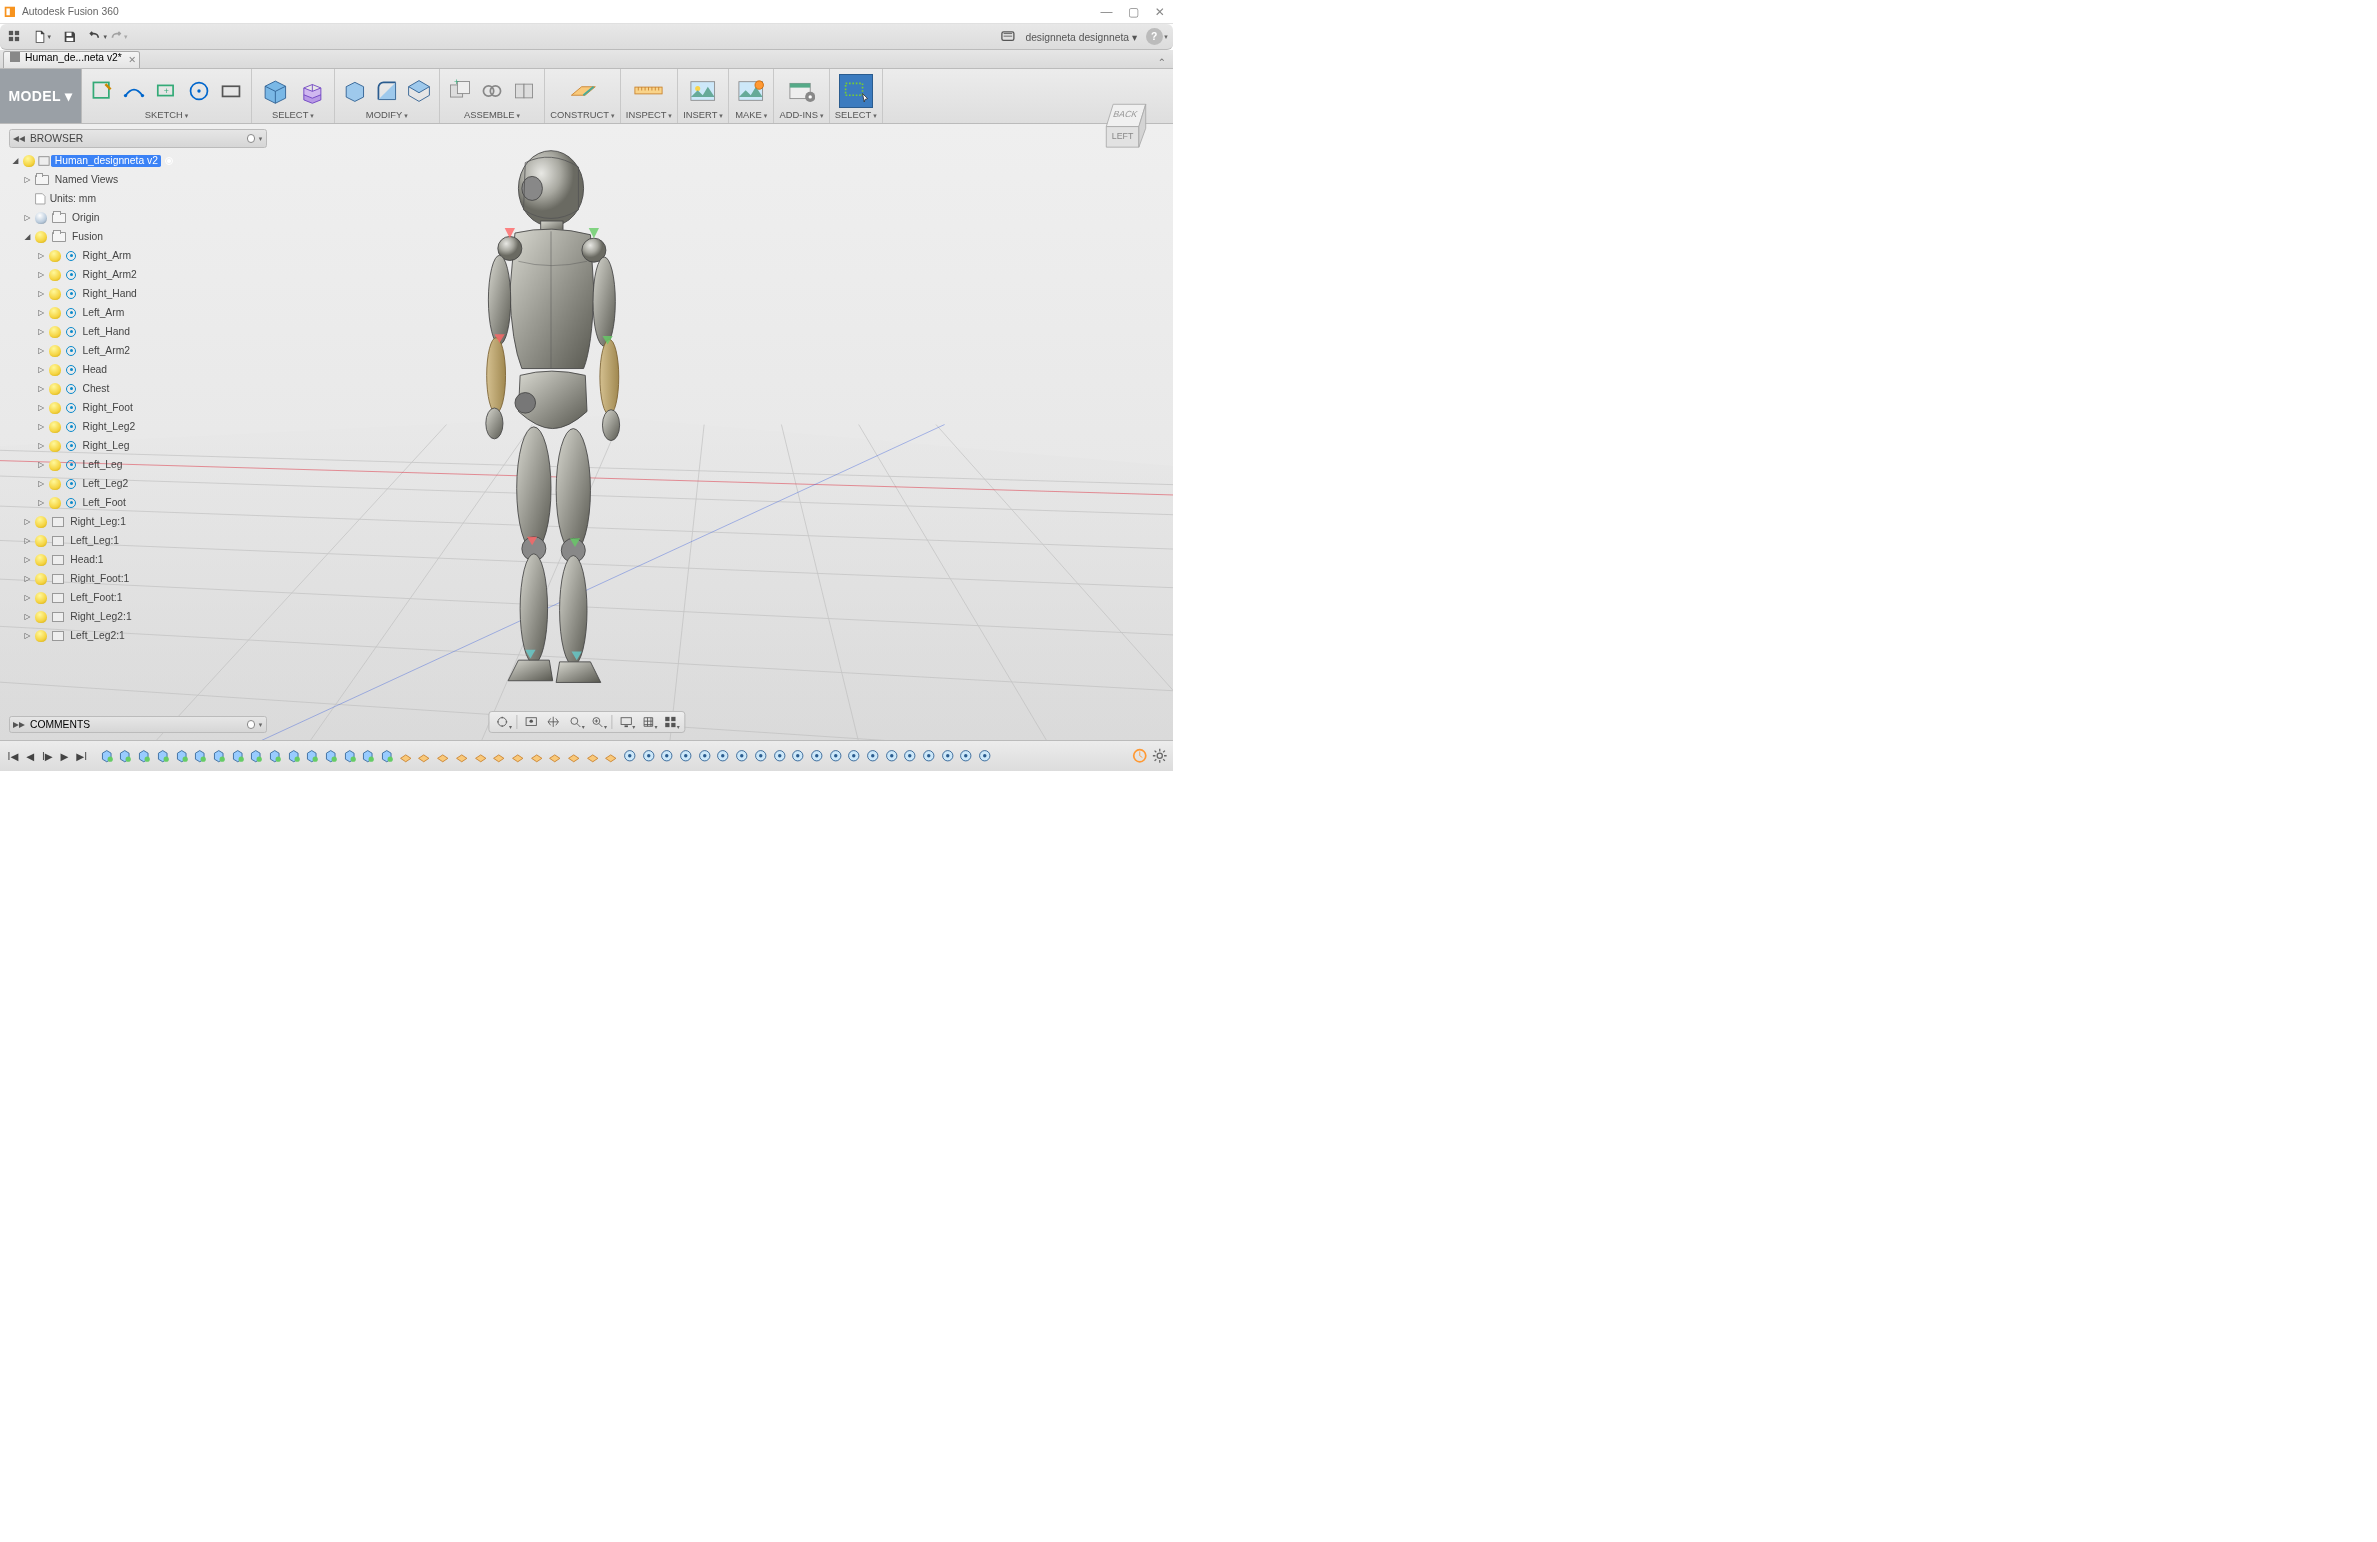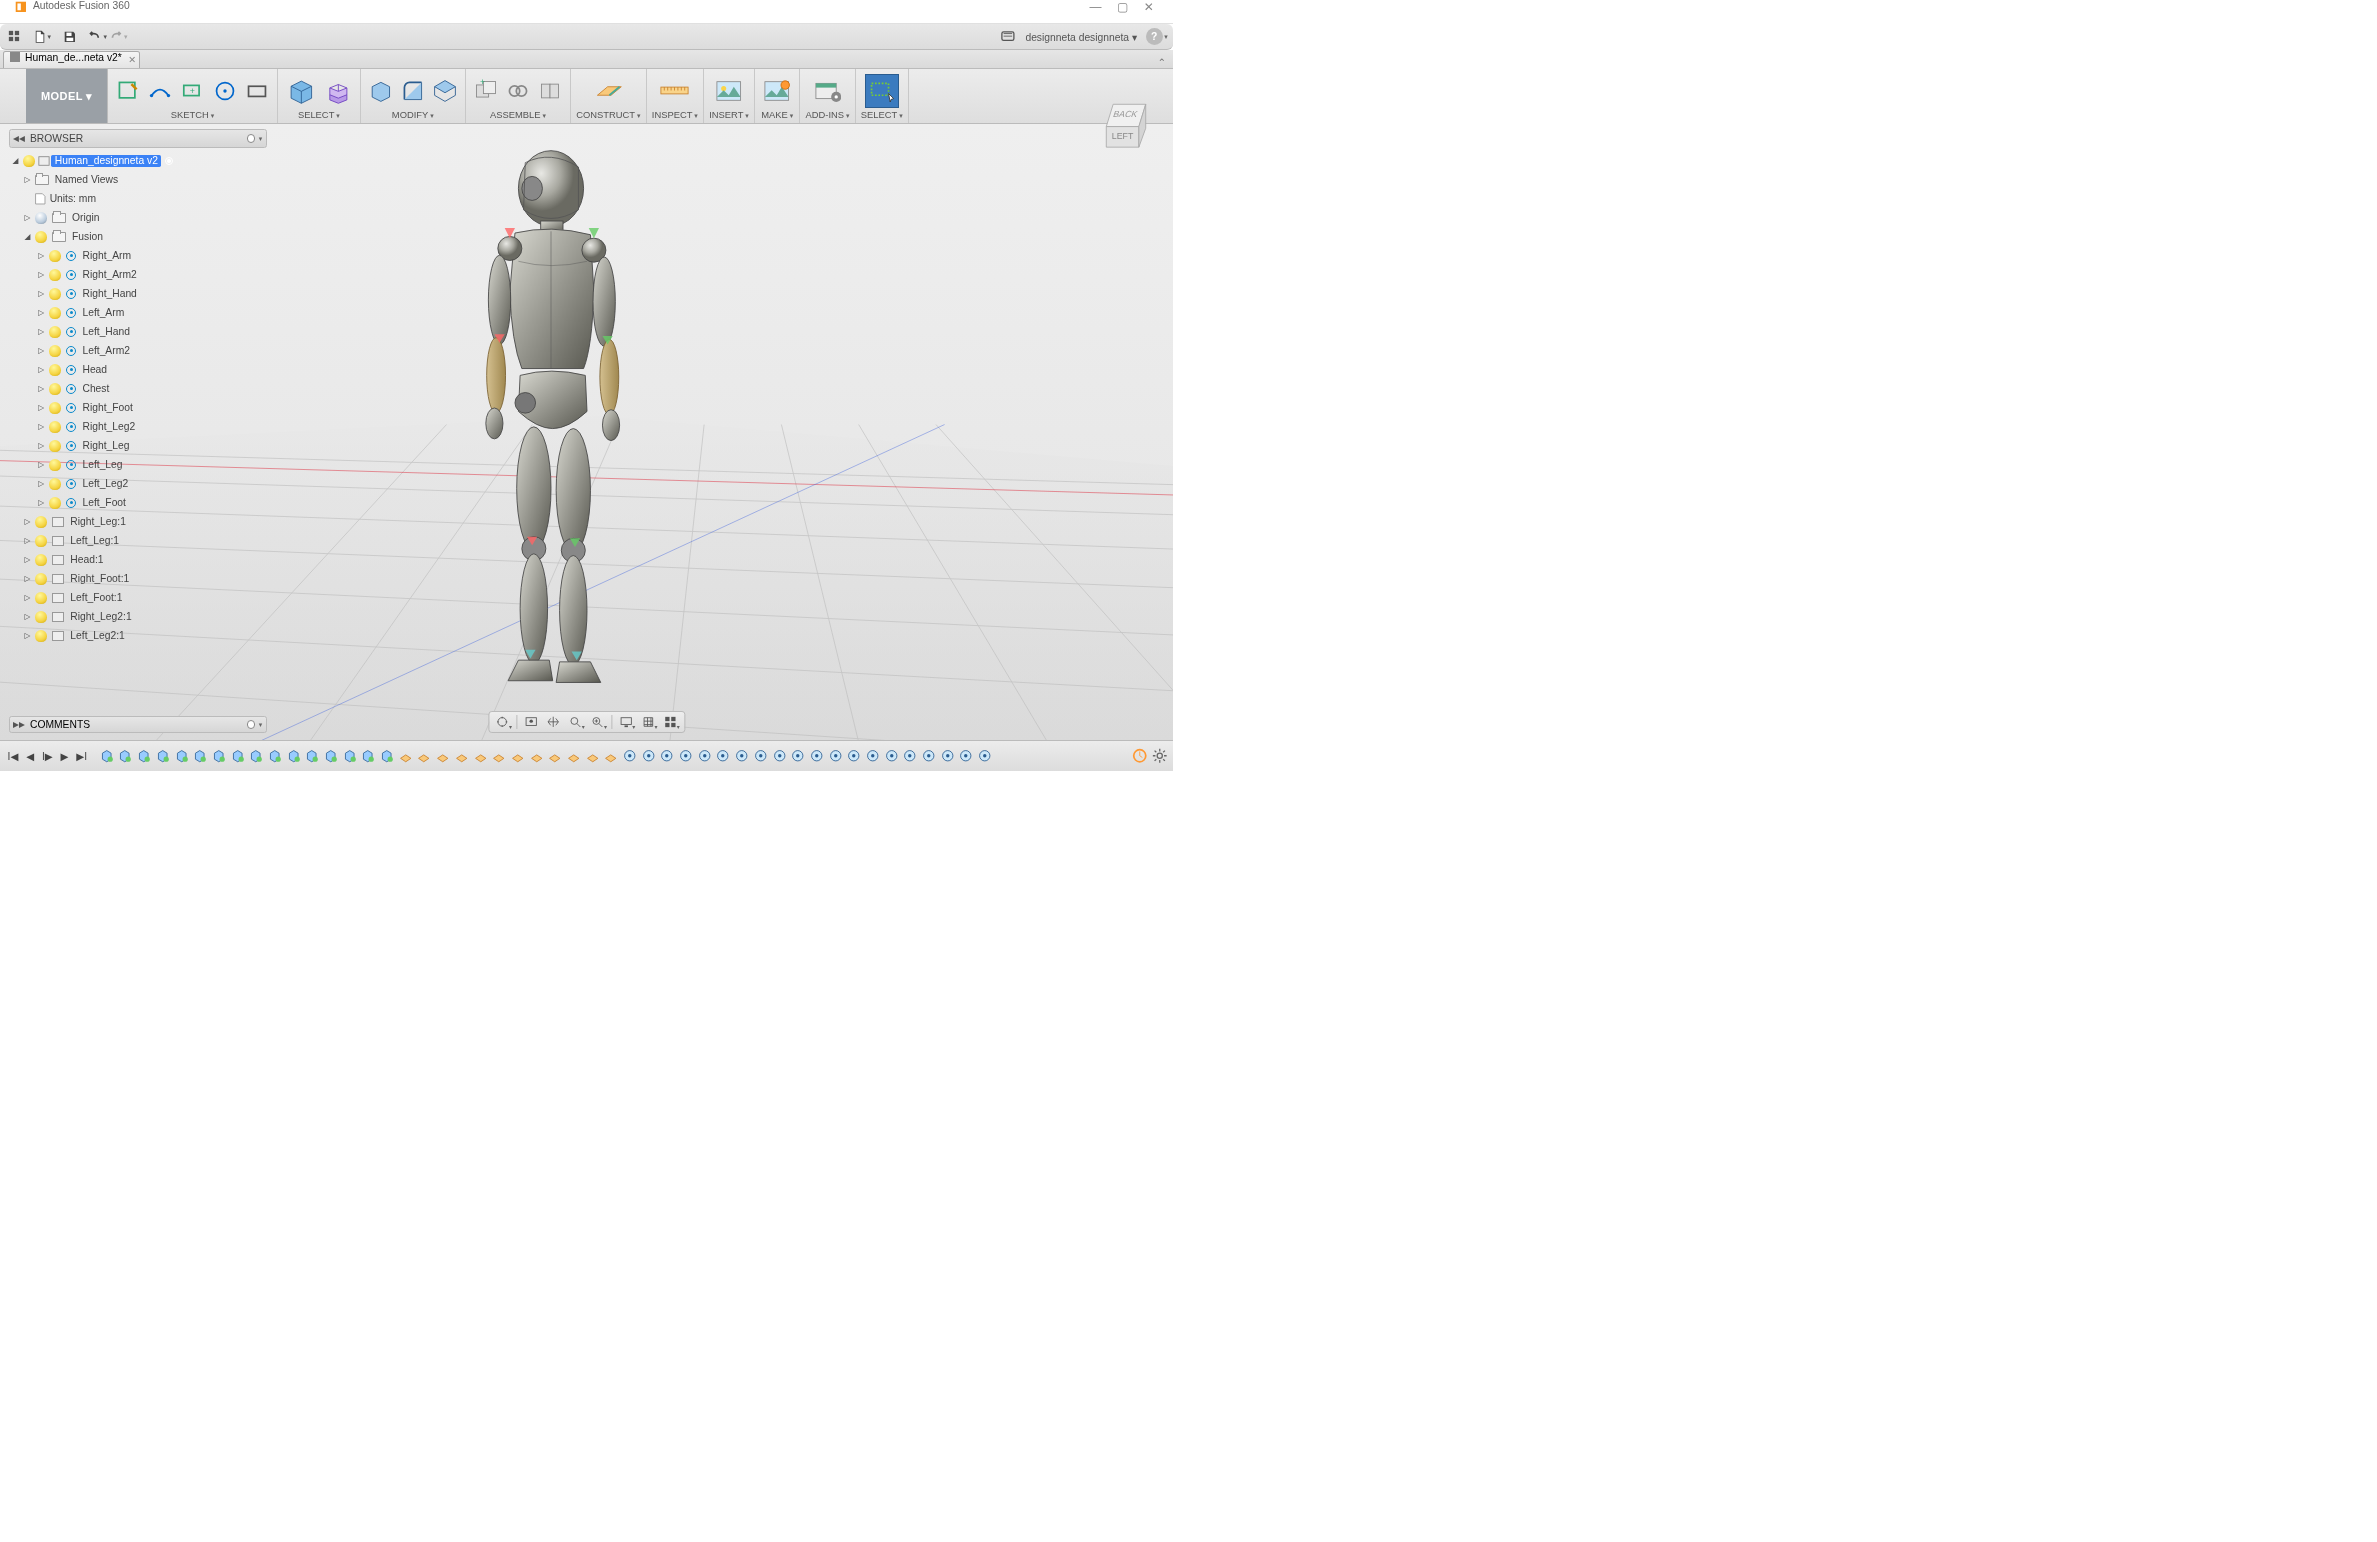--- a/index.html
+++ b/index.html
@@ -1,19 +1,19 @@
 <!DOCTYPE html>
 <html><head>
 <meta charset="utf-8">
 <style>
 * { margin:0; padding:0; box-sizing:border-box; font-family:"Segoe UI",Arial,sans-serif; font-size:10.3px; user-select:none; }
 body { background:#fff; overflow:hidden; width:1173px; height:771px; position:relative; }
 
 
-.titlebar { height:24px; background:#fff; display:flex; padding:0 14px; border-bottom:0.9px solid #e0e0e0; }
+.titlebar { height:24px; background:#fff; display:flex; align-items:center; padding:0 3px; border-bottom:0.9px solid #e0e0e0; }
 .titlebar .logo { width:13.7px; height:13.7px; margin-right:5.2px; }
 .titlebar .title { color:#666; }
 .titlebar .winctl { margin-left:auto; display:flex; gap:15.5px; color:#888; padding-right:5.2px; }
 .titlebar .winctl span { cursor:pointer; font-size:12px; }
 
 
 .qat { height:26px; background:linear-gradient(#e8e8e8,#dcdcdc); border-bottom:0.9px solid #bbb; display:flex; align-items:center; padding:0 5.2px;border-radius:6px; }
 .qat .qitem { width:19px; height:19px; margin-right:1.7px; display:flex; align-items:center; justify-content:center; color:#444; cursor:pointer; }
 .qat .qitem.drop::after { content:"▾"; font-size:6.9px; margin-left:1.7px; color:#555;}
 .qat .spacer { flex:1; }
@@ -22,21 +22,21 @@
 
 
 .tabbar { height:19px; background:linear-gradient(#e6e6e6,#dadada); border-bottom:0.9px solid #bbb; display:flex; align-items:flex-end; padding-left:3.4px; }
 .tab { height:17px; background:linear-gradient(#f5f5f5,#e4e4e4); border:0.9px solid #aaa; border-bottom:none; border-radius:2.6px 2.6px 0 0; padding:0 15.5px 0 5.2px; display:flex; align-items:flex-start; position:relative; min-width:137px; }
 .tab .ticon { width:10.3px; height:10.3px; background:#888; margin-right:5.2px; }
 .tab .close { position:absolute; right:3.4px; top:1.7px; color:#888; cursor:pointer; font-size:9.4px;}
 .tabbar .expand { margin-left:auto; padding:0 6.9px; color:#777; cursor:pointer; }
 
 
 .ribbon { height:55px; background:linear-gradient(#ececec,#dedede); border-bottom:0.9px solid #bbb; display:flex; align-items:stretch; }
-.wsbtn { width:82px; background:#9aa0a6; color:#fff; display:flex; align-items:center; justify-content:center; font-weight:bold; font-size:11px; letter-spacing:0.4px; cursor:pointer; border-right:0.9px solid #bbb;margin-left:26px;}
+.wsbtn { width:82px; background:#9aa0a6; color:#fff; display:flex; align-items:center; justify-content:center; font-weight:bold; font-size:14px; letter-spacing:0.4px; cursor:pointer; border-right:0.9px solid #bbb;}
 .rgroup { display:flex; flex-direction:column; align-items:center; justify-content:center; padding:1.7px 5.2px 0 5.2px; border-right:0.9px solid #c8c8c8; cursor:default;}
 .rgroup .icons { display:flex; gap:3.4px; align-items:center; height:34px;}
 .ricon { width:29px; height:29px; display:flex; align-items:center; justify-content:center; }
 .ricon.big { width:34px; height:34px; }
 .ricon.sel { background:#3b7bbf; border:0.9px solid #2a5c8f; }
 .rgroup .glabel { font-size:9.4px; color:#555; margin-top:1px;}
 .rgroup .glabel::after { content:" ▾"; font-size:6.9px; color:#666;}
 .viewcube { position:absolute; right:17px; top:94px; width:60px; height:60px; }
 
 

